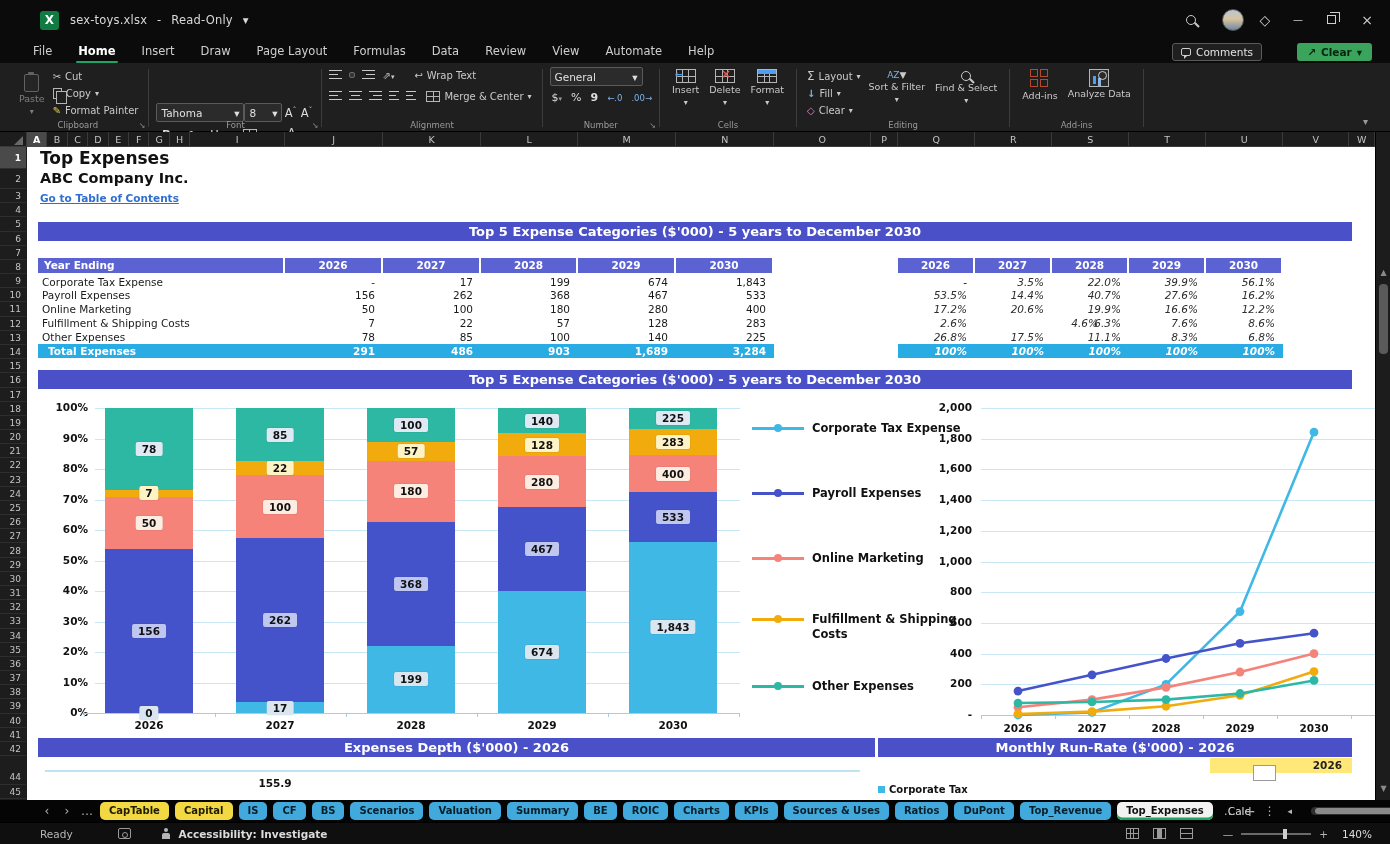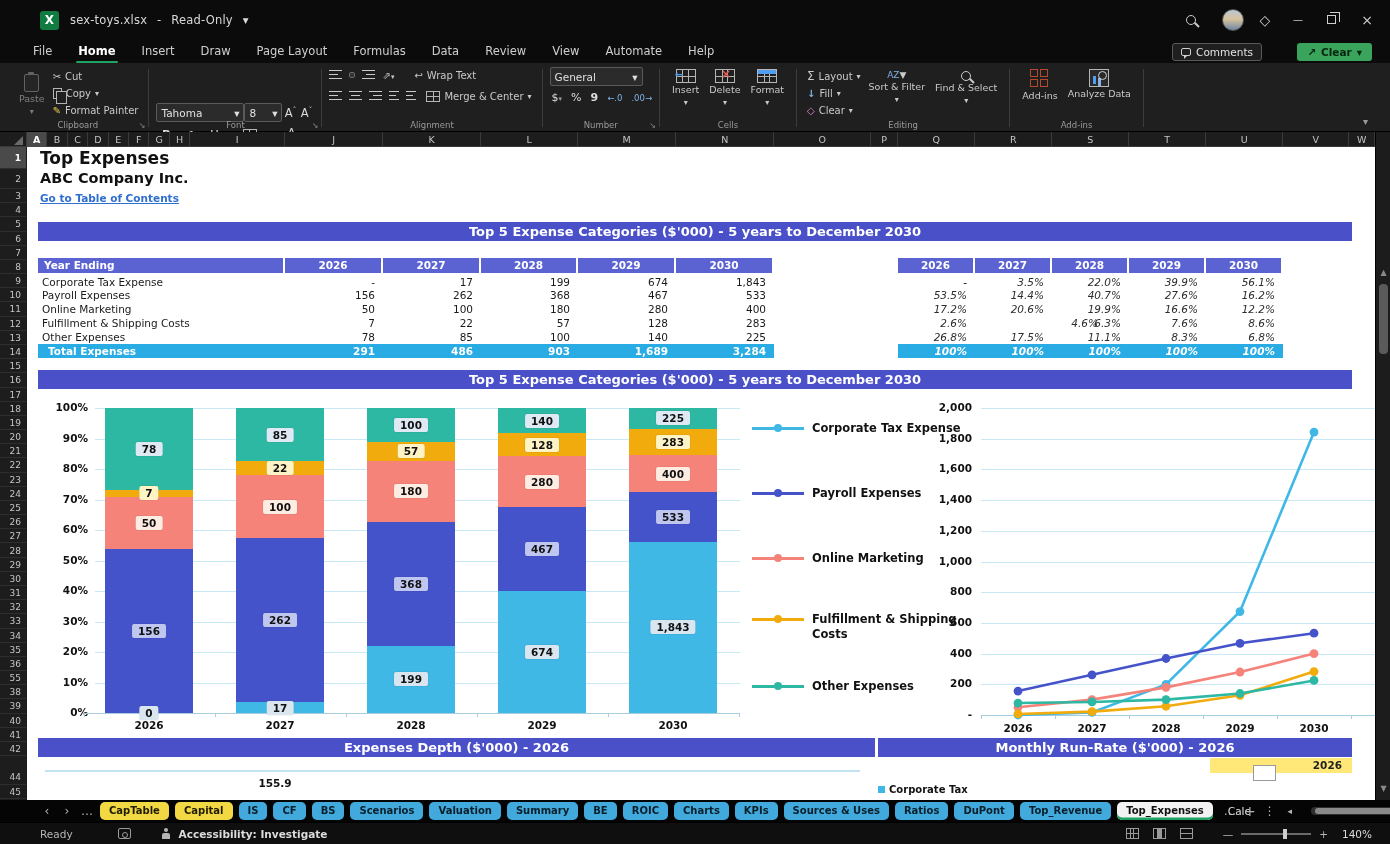--- a/index.html
+++ b/index.html
@@ -417,21 +417,21 @@
         <div class="rowcell" style="top: 382.32px; height: 14.18px; line-height: 14.18px;">27</div>
         <div class="rowcell" style="top: 396.5px; height: 14.18px; line-height: 14.18px;">28</div>
         <div class="rowcell" style="top: 410.68px; height: 14.18px; line-height: 14.18px;">29</div>
         <div class="rowcell" style="top: 424.86px; height: 14.18px; line-height: 14.18px;">30</div>
         <div class="rowcell" style="top: 439.04px; height: 14.18px; line-height: 14.18px;">31</div>
         <div class="rowcell" style="top: 453.22px; height: 14.18px; line-height: 14.18px;">32</div>
         <div class="rowcell" style="top: 467.4px; height: 14.18px; line-height: 14.18px;">33</div>
         <div class="rowcell" style="top: 481.58px; height: 14.18px; line-height: 14.18px;">34</div>
         <div class="rowcell" style="top: 495.76px; height: 14.18px; line-height: 14.18px;">35</div>
         <div class="rowcell" style="top: 509.94px; height: 14.18px; line-height: 14.18px;">36</div>
-        <div class="rowcell" style="top: 524.12px; height: 14.18px; line-height: 14.18px;">55</div>
+        <div class="rowcell" style="top: 524.12px; height: 14.18px; line-height: 14.18px;">37</div>
         <div class="rowcell" style="top: 538.3px; height: 14.18px; line-height: 14.18px;">38</div>
         <div class="rowcell" style="top: 552.48px; height: 14.18px; line-height: 14.18px;">39</div>
         <div class="rowcell" style="top: 566.66px; height: 14.18px; line-height: 14.18px;">40</div>
         <div class="rowcell" style="top: 580.84px; height: 14.18px; line-height: 14.18px;">41</div>
         <div class="rowcell" style="top: 595.02px; height: 14.18px; line-height: 14.18px;">42</div>
         <div class="rowcell" style="top: 609.2px; height: 14.18px; line-height: 14.18px; margin-top: 44px;">43</div>
         <div class="rowcell" style="top: 623.38px; height: 14.18px; line-height: 14.18px;">44</div>
         <div class="rowcell" style="top: 637.56px; height: 14.18px; line-height: 14.18px;">45</div>
       </div>
     <div class="canvas"></div>

